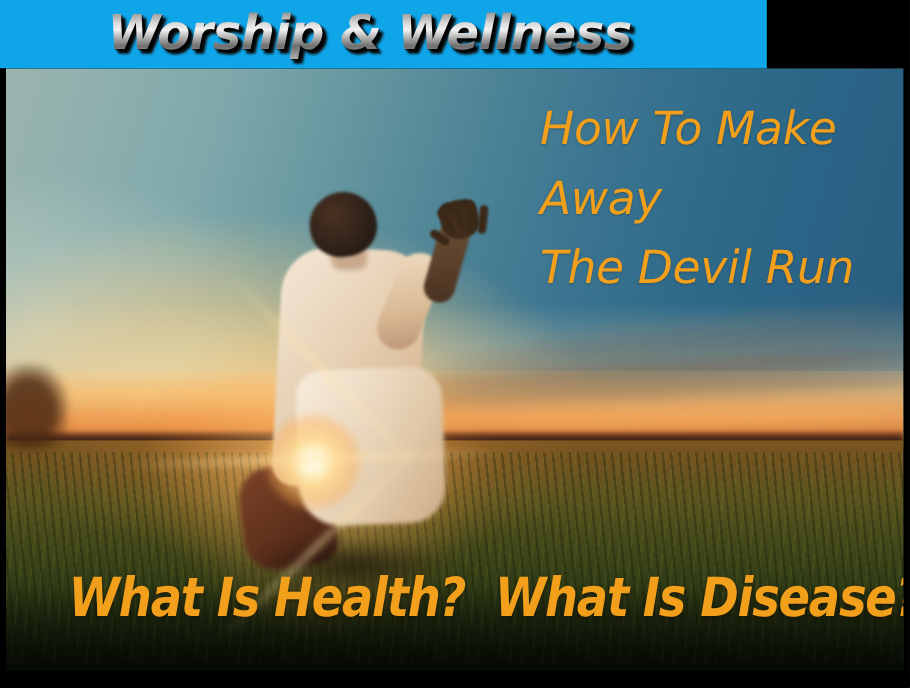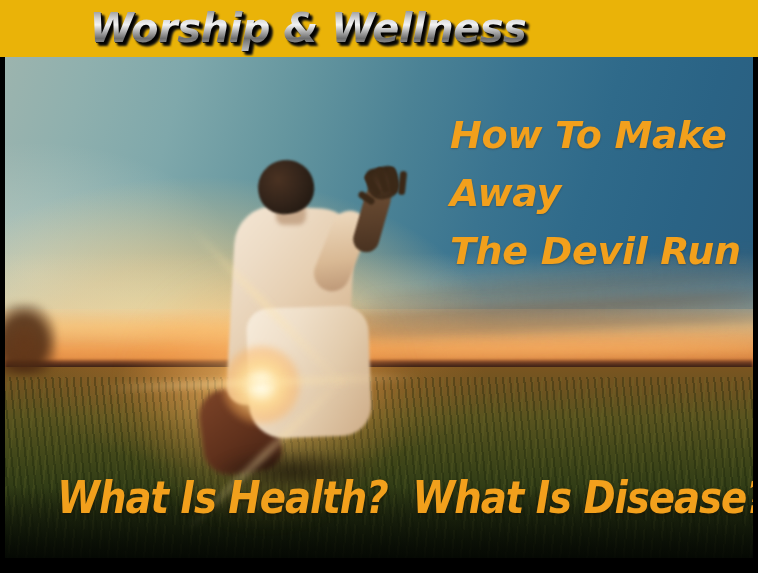--- a/index.html
+++ b/index.html
@@ -20,23 +20,23 @@
     height: 573px;
     background: #000000;
     overflow: hidden;
   }
 
   
   #header-bar {
     position: absolute;
     left: 0;
     top: 0;
-    width: 758px;
+    width: 639px;
     height: 57px;
-    background: #eab308;
+    background: #0ea5e9;
     z-index: 40;
   }
   #header-title {
     position: absolute;
     left: 0;
     top: 2px;
     width: 758px;
     text-align: center;
     padding-right: 142px;
     box-sizing: border-box;
@@ -348,27 +348,26 @@
   
   #headline {
     position: absolute;
     left: 445px;
     top: 21px;
     width: 300px;
     z-index: 25;
     color: #F2A01C;
     font-family: "DejaVu Sans", sans-serif;
     font-size: 38px;
-    font-weight: bold;
+    font-weight: normal;
     font-style: italic;
     line-height: 58px;
     letter-spacing: -0.3px;
     text-shadow: 0 1px 2px rgba(40,20,0,0.28);
     user-select: none;
-    margin-top: 28px;
   }
   #headline .hl-line { display: block; white-space: nowrap; }
 
   #bottom-caption {
     position: absolute;
     left: 0;
     top: 414px;
     width: 748px;
     z-index: 25;
     text-align: center;

